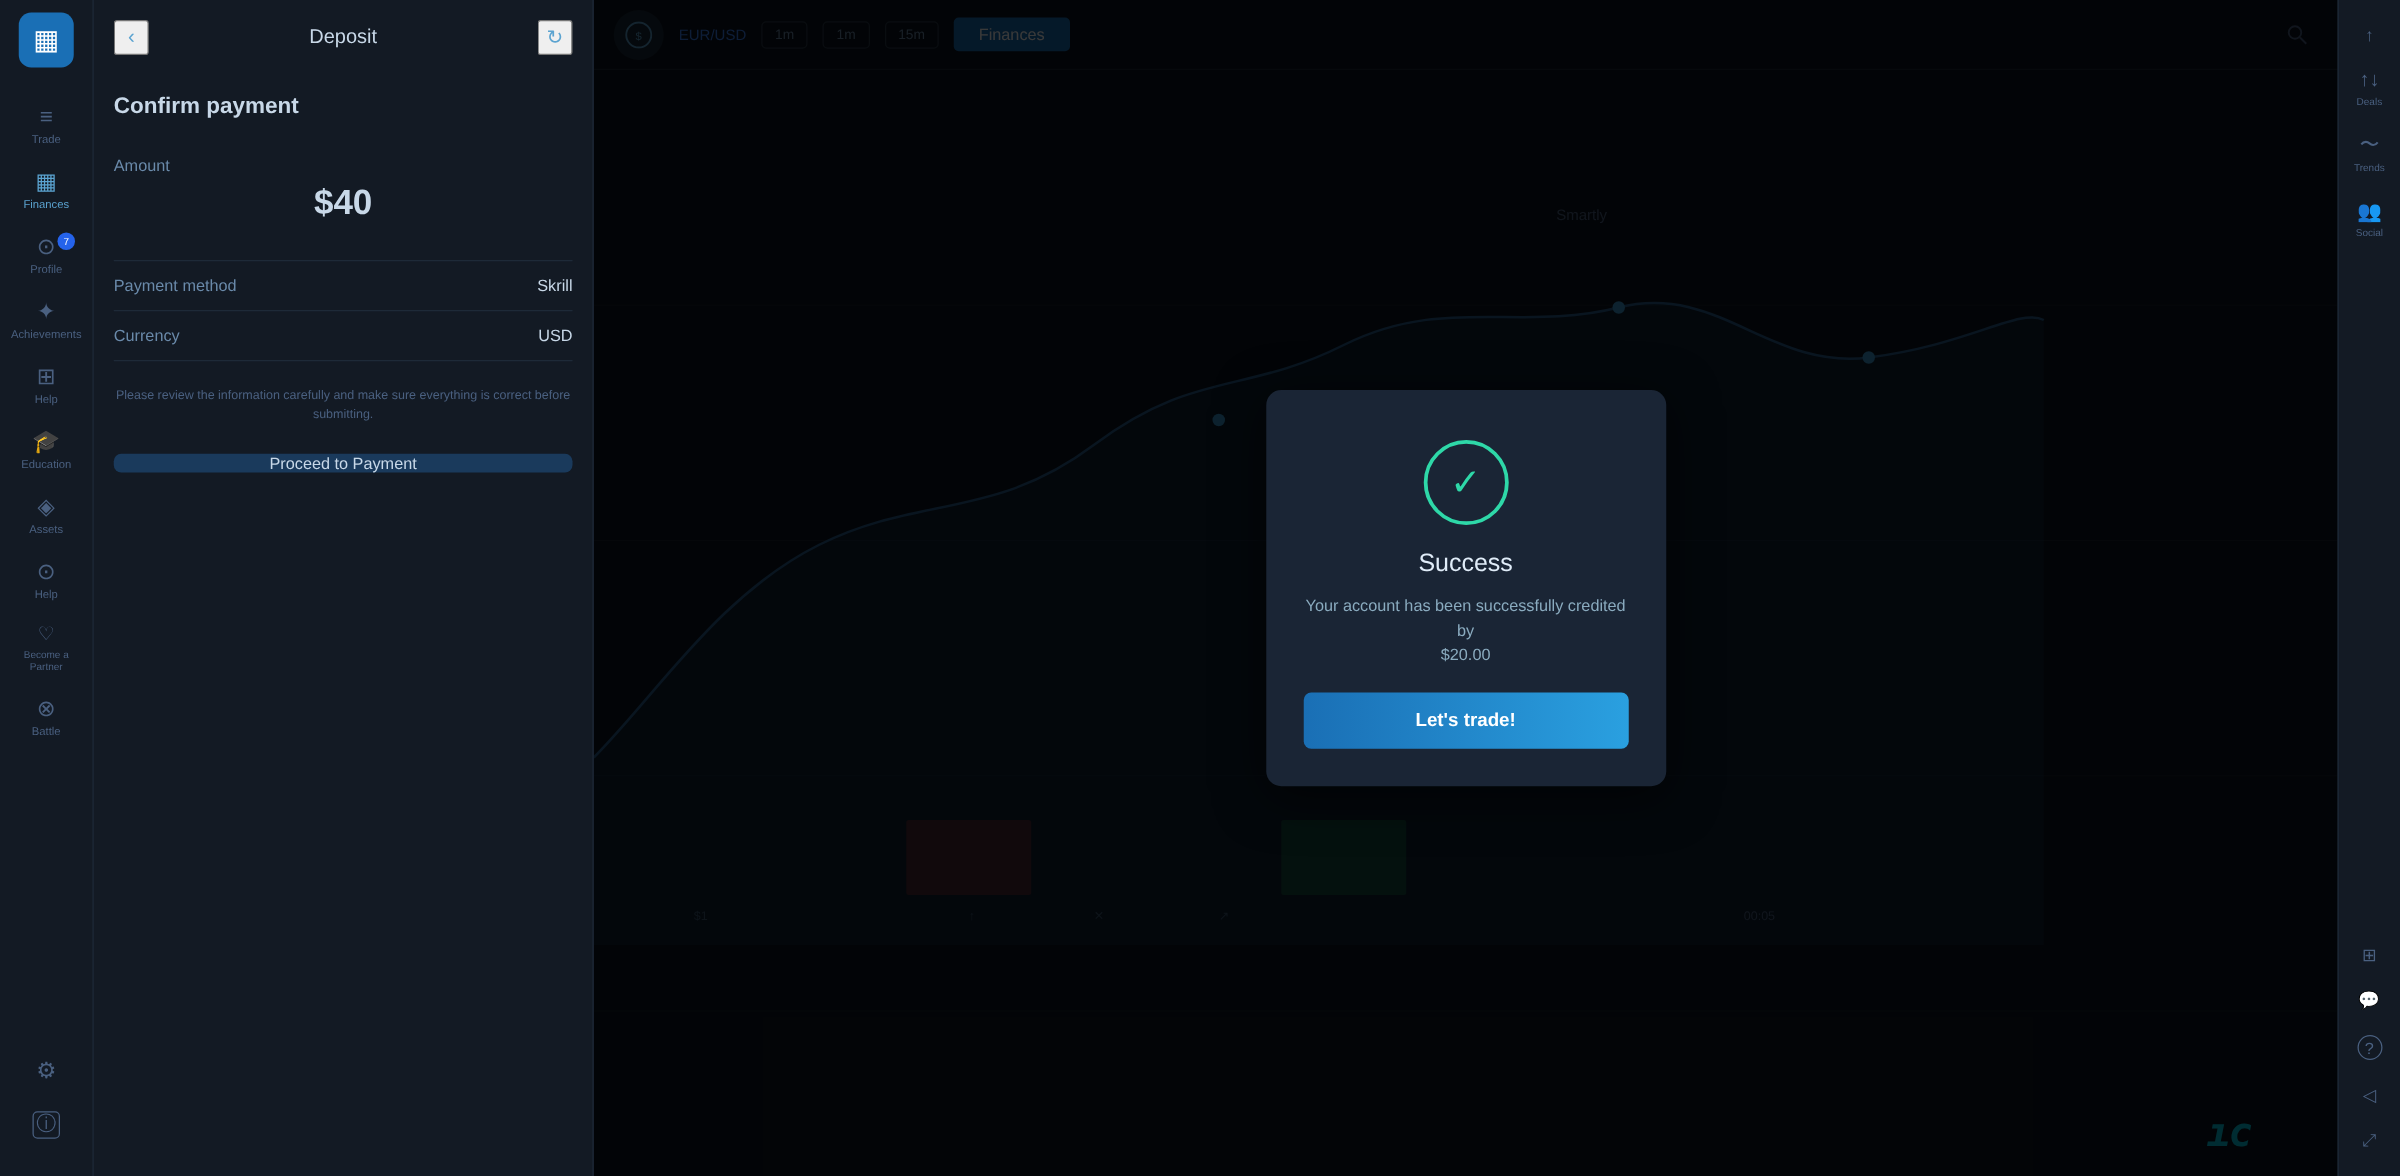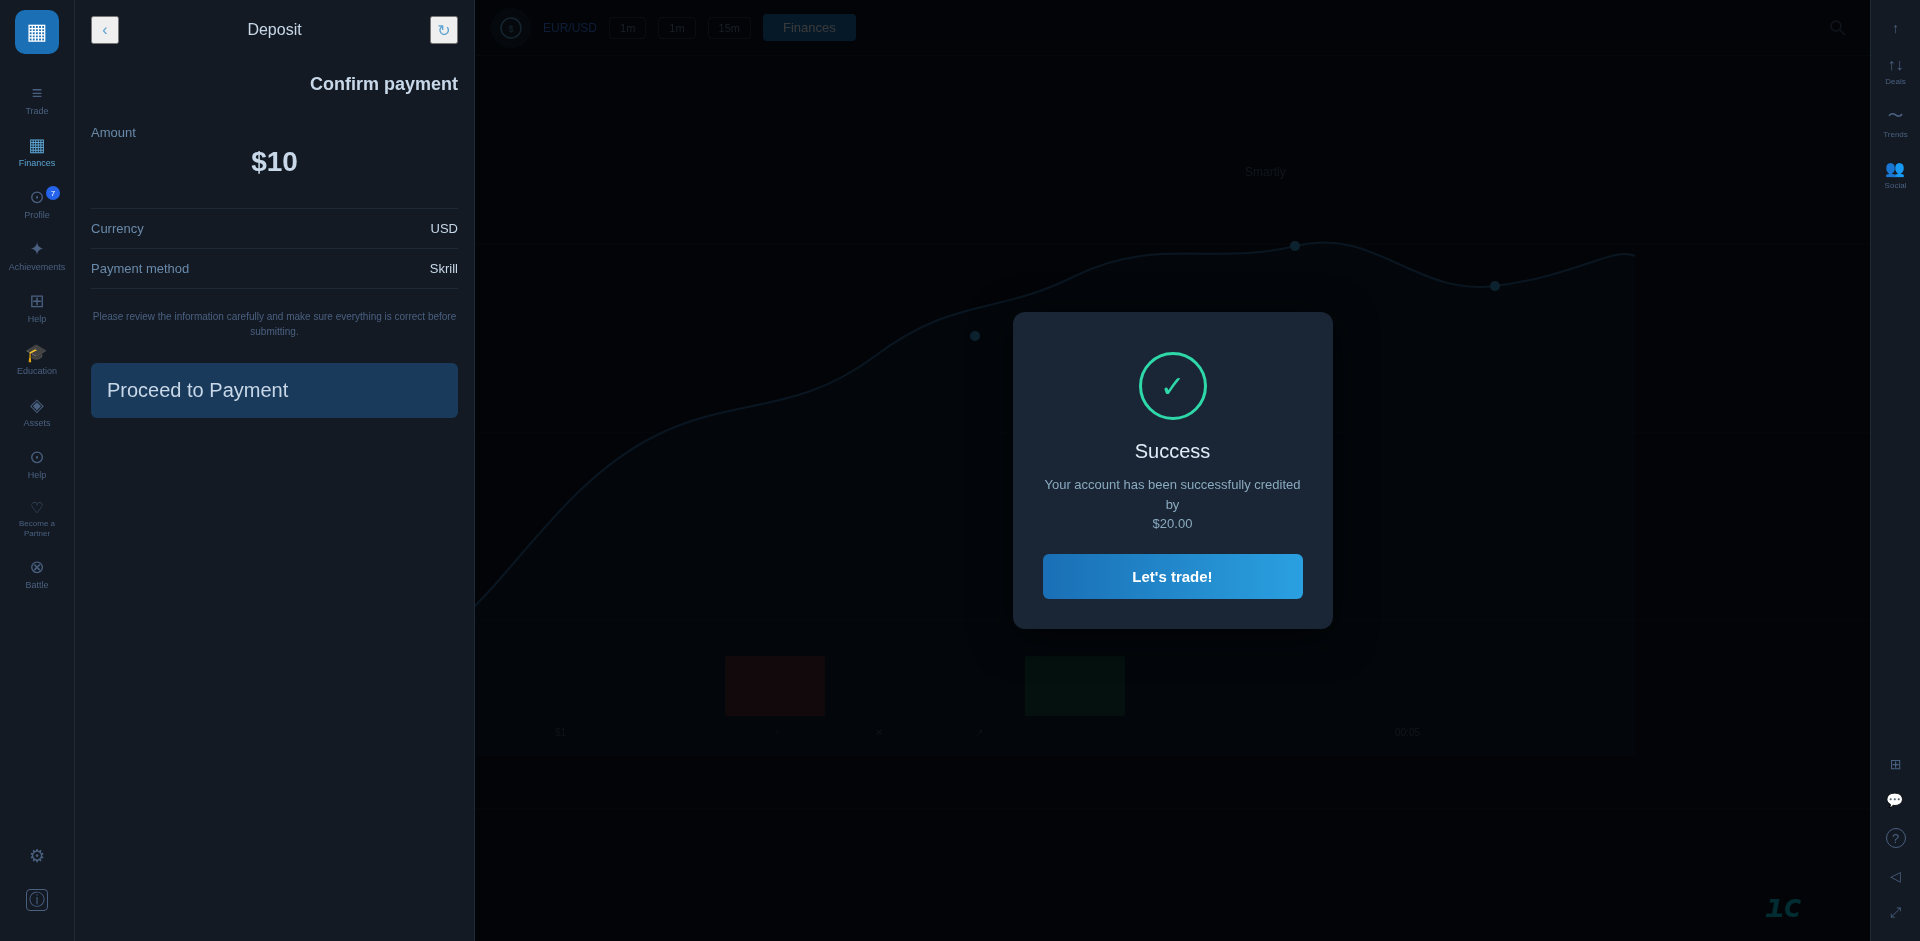--- a/index.html
+++ b/index.html
@@ -128,21 +128,21 @@
       height: 28px;
       display: flex;
       align-items: center;
       justify-content: center;
       color: #5ba3d0;
       cursor: pointer;
       font-size: 16px;
     }
 
     .confirm-title {
-      text-align: right;
+      text-align: left;
       color: #c8d8e8;
       font-size: 18px;
       font-weight: 600;
       margin-bottom: 30px;
     }
 
     .amount-label {
       text-align: left;
       color: #6a8aaa;
       font-size: 13px;
@@ -178,28 +178,28 @@
     .review-text {
       text-align: center;
       color: #4a6080;
       font-size: 10px;
       line-height: 1.5;
       margin: 20px 0 24px;
     }
 
     .proceed-btn {
       width: 100%;
-      padding: 16px;
+      padding: 0;
       background: #1a3a5c;
       border: none;
       border-radius: 6px;
       color: #c8d8e8;
-      font-size: 20px;
-      cursor: pointer;
-      text-align: left;
+      font-size: 13px;
+      cursor: pointer;
+      text-align: center;
     }
 
     
     .chart-area {
       flex: 1;
       position: relative;
       background: #0d1520;
       overflow: hidden;
     }
 
@@ -458,29 +458,29 @@
   <div class="deposit-panel">
     <div class="deposit-header">
       <button class="deposit-back">‹</button>
       <span class="deposit-title">Deposit</span>
       <button class="deposit-refresh">↻</button>
     </div>
 
     <div class="confirm-title">Confirm payment</div>
 
     <div class="amount-label">Amount</div>
-    <div class="amount-value">$10</div>
-
+    <div class="amount-value">$40</div>
+
+    <div class="info-row">
+      <span class="info-key">Payment method</span>
+      <span class="info-val">Skrill</span>
+    </div>
     <div class="info-row">
       <span class="info-key">Currency</span>
       <span class="info-val">USD</span>
-    </div>
-    <div class="info-row">
-      <span class="info-key">Payment method</span>
-      <span class="info-val">Skrill</span>
     </div>
 
     <p class="review-text">Please review the information carefully and make sure everything is correct before submitting.</p>
 
     <button class="proceed-btn">Proceed to Payment</button>
   </div>
 
   <div class="chart-area">
 
     <div class="chart-topbar">

